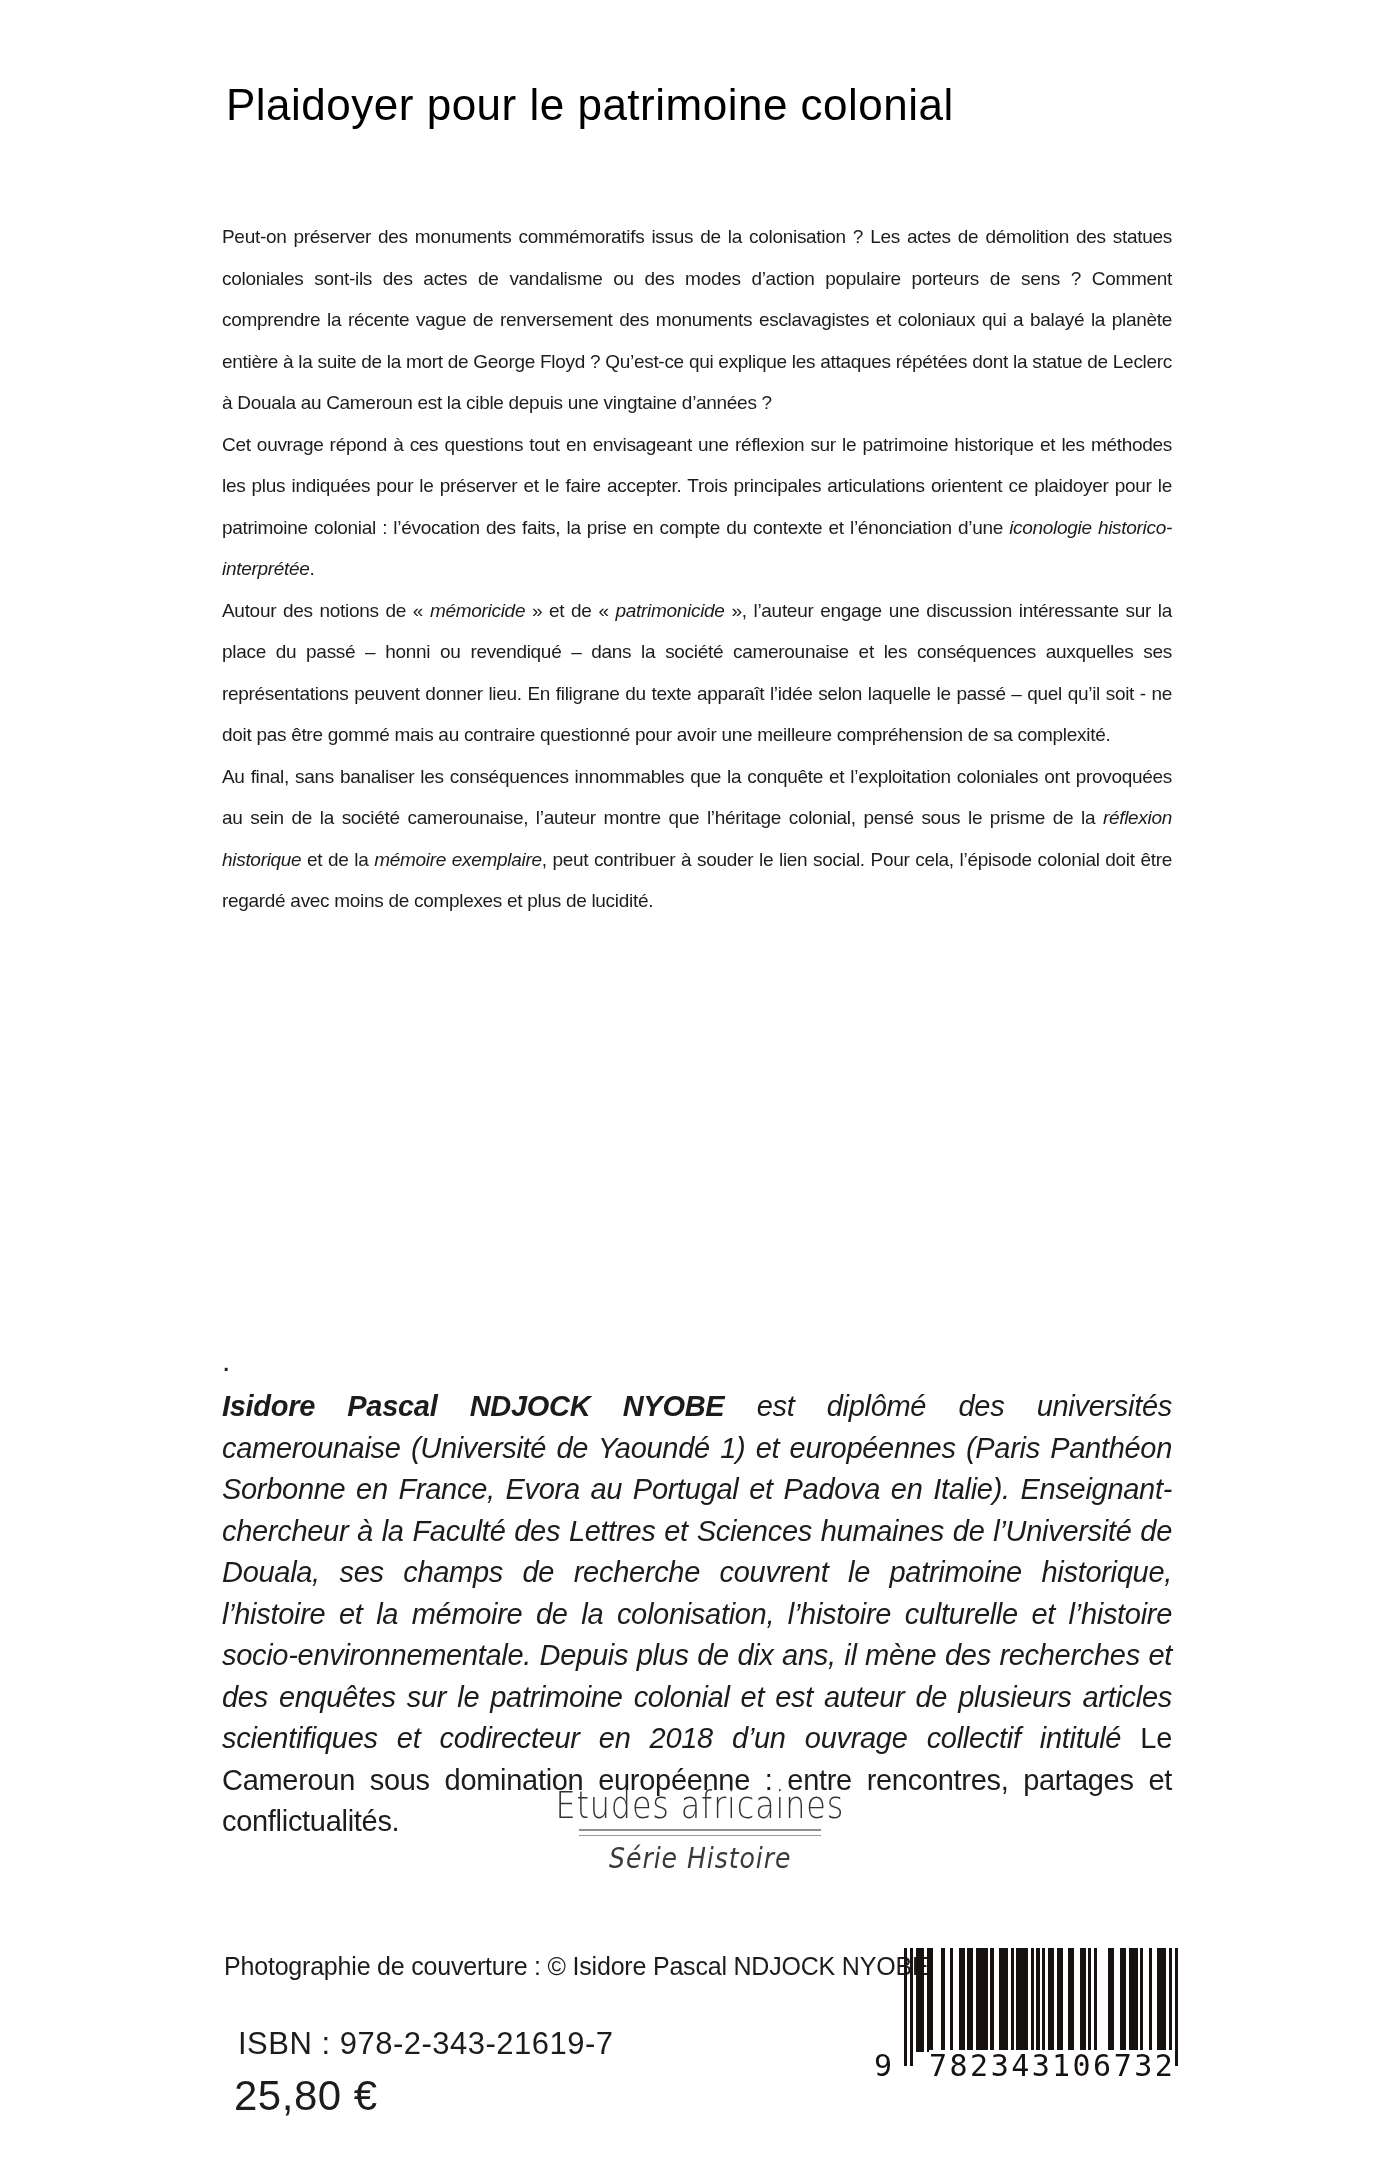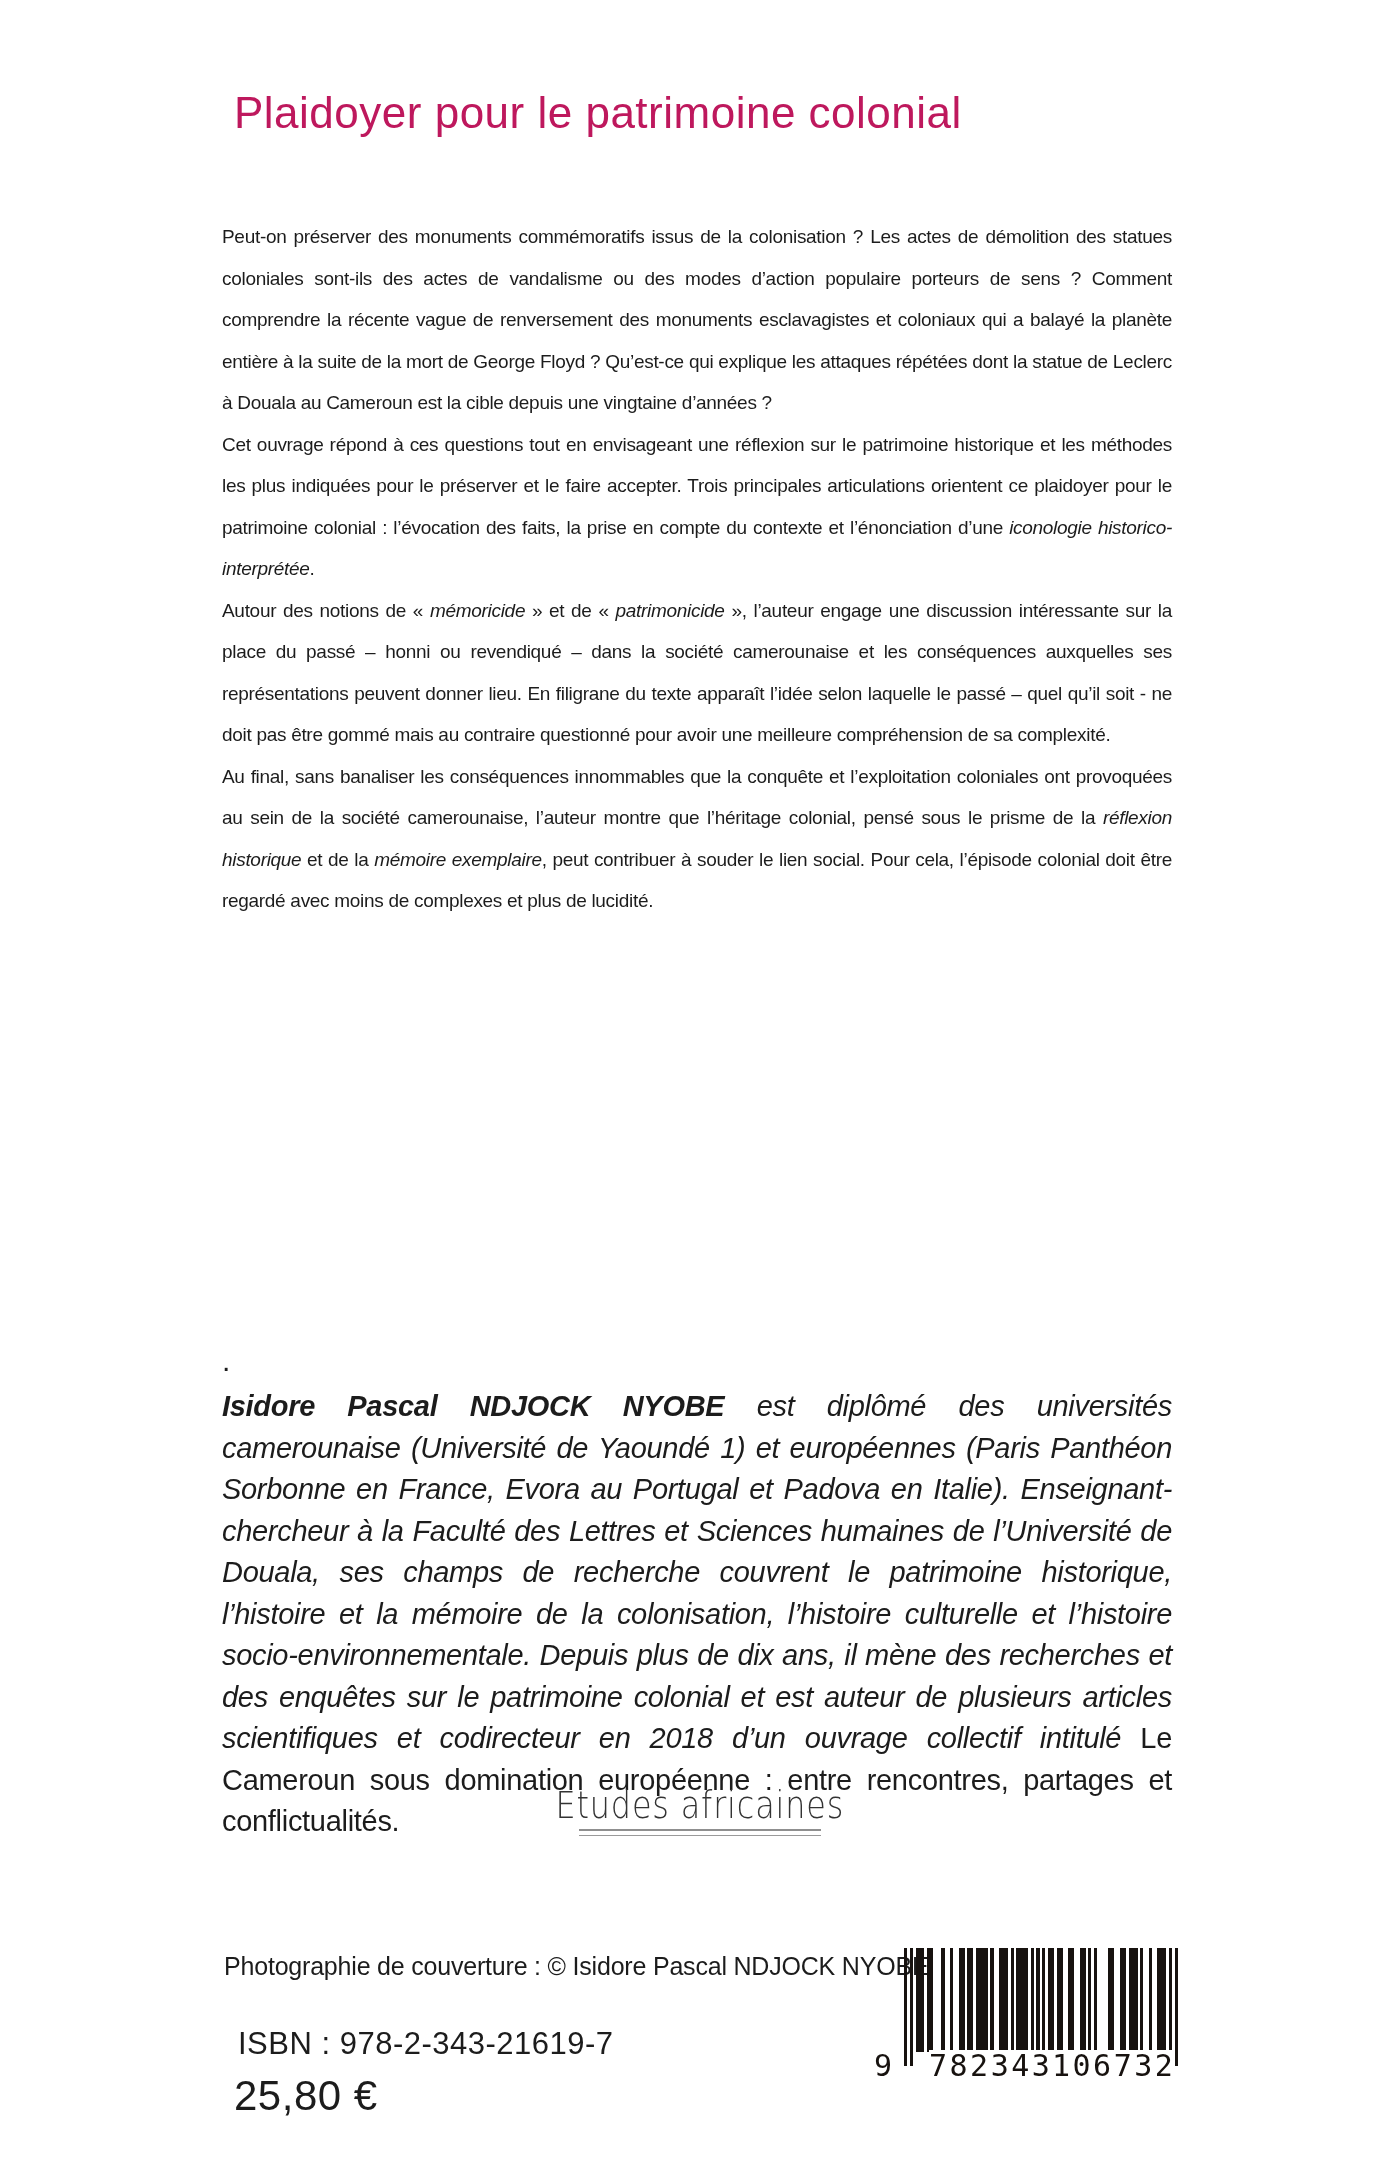--- a/index.html
+++ b/index.html
@@ -99,36 +99,37 @@
     top:2050px;
     line-height:32px;
   }
   .bc-d1{left:874px;}
   .bc-d2{left:929px;}
   .bc-d3{left:1052px;}
 </style>
 </head>
 <body>
 
-<h1 class="abs book-title" style="color:#be185d;margin:12px;">Plaidoyer pour le patrimoine colonial</h1>
+<h1 class="abs book-title" style="color:#000000;margin:4px;">Plaidoyer pour le patrimoine colonial</h1>
 
 <div class="abs synopsis">
   <p><span class="seg-r">Peut-on préserver des monuments commémoratifs issus de la colonisation ? Les actes de démolition des statues coloniales sont-ils des actes de vandalisme ou des modes d’action populaire porteurs de sens ? Comment comprendre la récente vague de renversement des monuments esclavagistes et coloniaux qui a balayé la planète entière à la suite de la mort de George Floyd ? Qu’est-ce qui explique les attaques répétées dont la statue de Leclerc à Douala au Cameroun est la cible depuis une vingtaine d’années ?</span></p>
   <p><span class="seg-r">Cet ouvrage répond à ces questions tout en envisageant une réflexion sur le patrimoine historique et les méthodes les plus indiquées pour le préserver et le faire accepter. Trois principales articulations orientent ce plaidoyer pour le patrimoine colonial : l’évocation des faits, la prise en compte du contexte et l’énonciation d’une </span><span class="seg-i">iconologie historico-interprétée</span><span class="seg-r">.</span></p>
   <p><span class="seg-r">Autour des notions de « </span><span class="seg-i">mémoricide</span><span class="seg-r"> » et de « </span><span class="seg-i">patrimonicide</span><span class="seg-r"> », l’auteur engage une discussion intéressante sur la place du passé – honni ou revendiqué – dans la société camerounaise et les conséquences auxquelles ses représentations peuvent donner lieu. En filigrane du texte apparaît l’idée selon laquelle le passé – quel qu’il soit - ne doit pas être gommé mais au contraire questionné pour avoir une meilleure compréhension de sa complexité.</span></p>
   <p><span class="seg-r">Au final, sans banaliser les conséquences innommables que la conquête et l’exploitation coloniales ont provoquées au sein de la société camerounaise, l’auteur montre que l’héritage colonial, pensé sous le prisme de la </span><span class="seg-i">réflexion historique</span><span class="seg-r"> et de la </span><span class="seg-i">mémoire exemplaire</span><span class="seg-r">, peut contribuer à souder le lien social. Pour cela, l’épisode colonial doit être regardé avec moins de complexes et plus de lucidité.</span></p>
 </div>
 
 <div class="abs lone-dot">.</div>
 
 <div class="abs bio"><span class="seg-bi">Isidore Pascal NDJOCK NYOBE</span><span class="seg-i"> est diplômé des universités camerounaise (Université de Yaoundé 1) et européennes (Paris Panthéon Sorbonne en France, Evora au Portugal et Padova en Italie). Enseignant-chercheur à la Faculté des Lettres et Sciences humaines de l’Université de Douala, ses champs de recherche couvrent le patrimoine historique, l’histoire et la mémoire de la colonisation, l’histoire culturelle et l’histoire socio-environnementale. Depuis plus de dix ans, il mène des recherches et des enquêtes sur le patrimoine colonial et est auteur de plusieurs articles scientifiques et codirecteur en 2018 d’un ouvrage collectif intitulé </span><span class="seg-r">Le Cameroun sous domination européenne : entre rencontres, partages et conflictualités.</span></div>
 
 <div class="abs collection">
   <div><span class="collection-name">Etudes africaines</span></div>
   <div class="collection-rule"></div>
+  <div><span class="series-name">Série Histoire</span></div>
 </div>
 
 <div class="abs photo-credit">Photographie de couverture : © Isidore Pascal NDJOCK NYOBE</div>
 <div class="abs isbn">ISBN : 978-2-343-21619-7</div>
 <div class="abs price">25,80 €</div>
 
 <div class="abs barcode" id="barcode-bars">
     <div class="bar" style="left: 0px; width: 3.13px; height: 118px; background: rgb(23, 18, 15);"></div>
     <div class="bar" style="left: 5.76px; width: 3.13px; height: 118px; background: rgb(23, 18, 15);"></div>
     <div class="bar" style="left: 11.52px; width: 3.13px; height: 104px; background: rgb(23, 18, 15);"></div>

